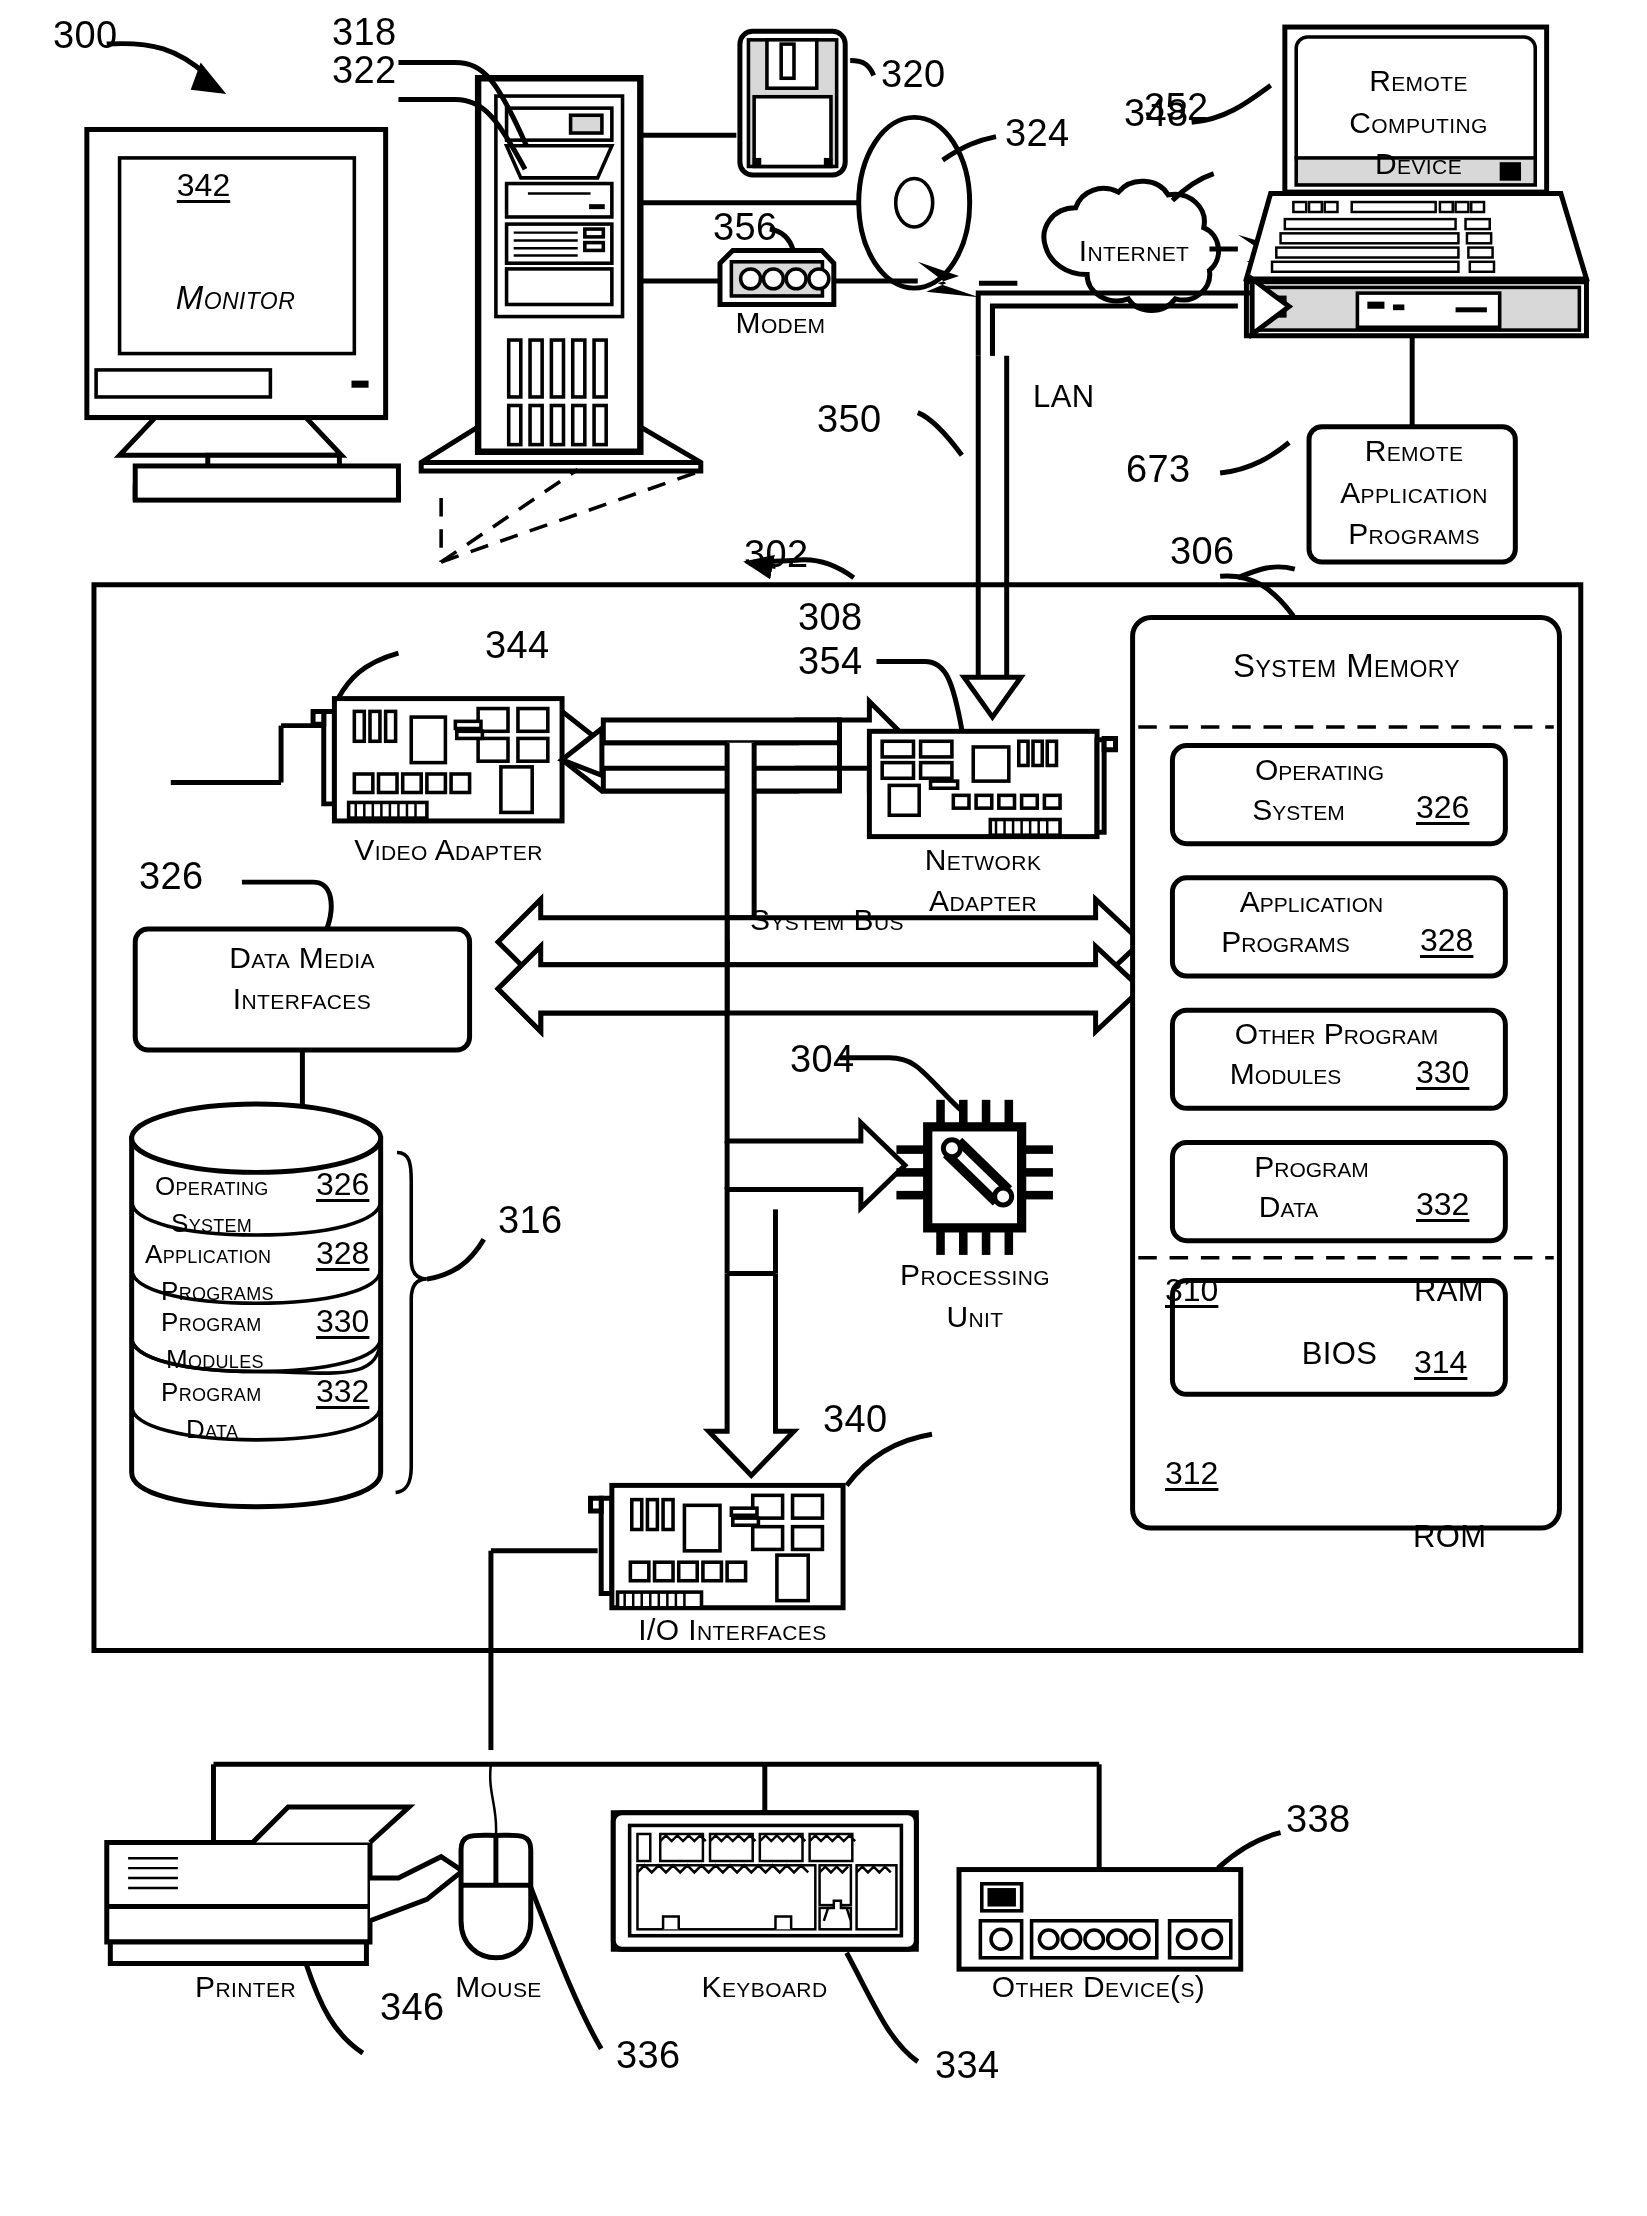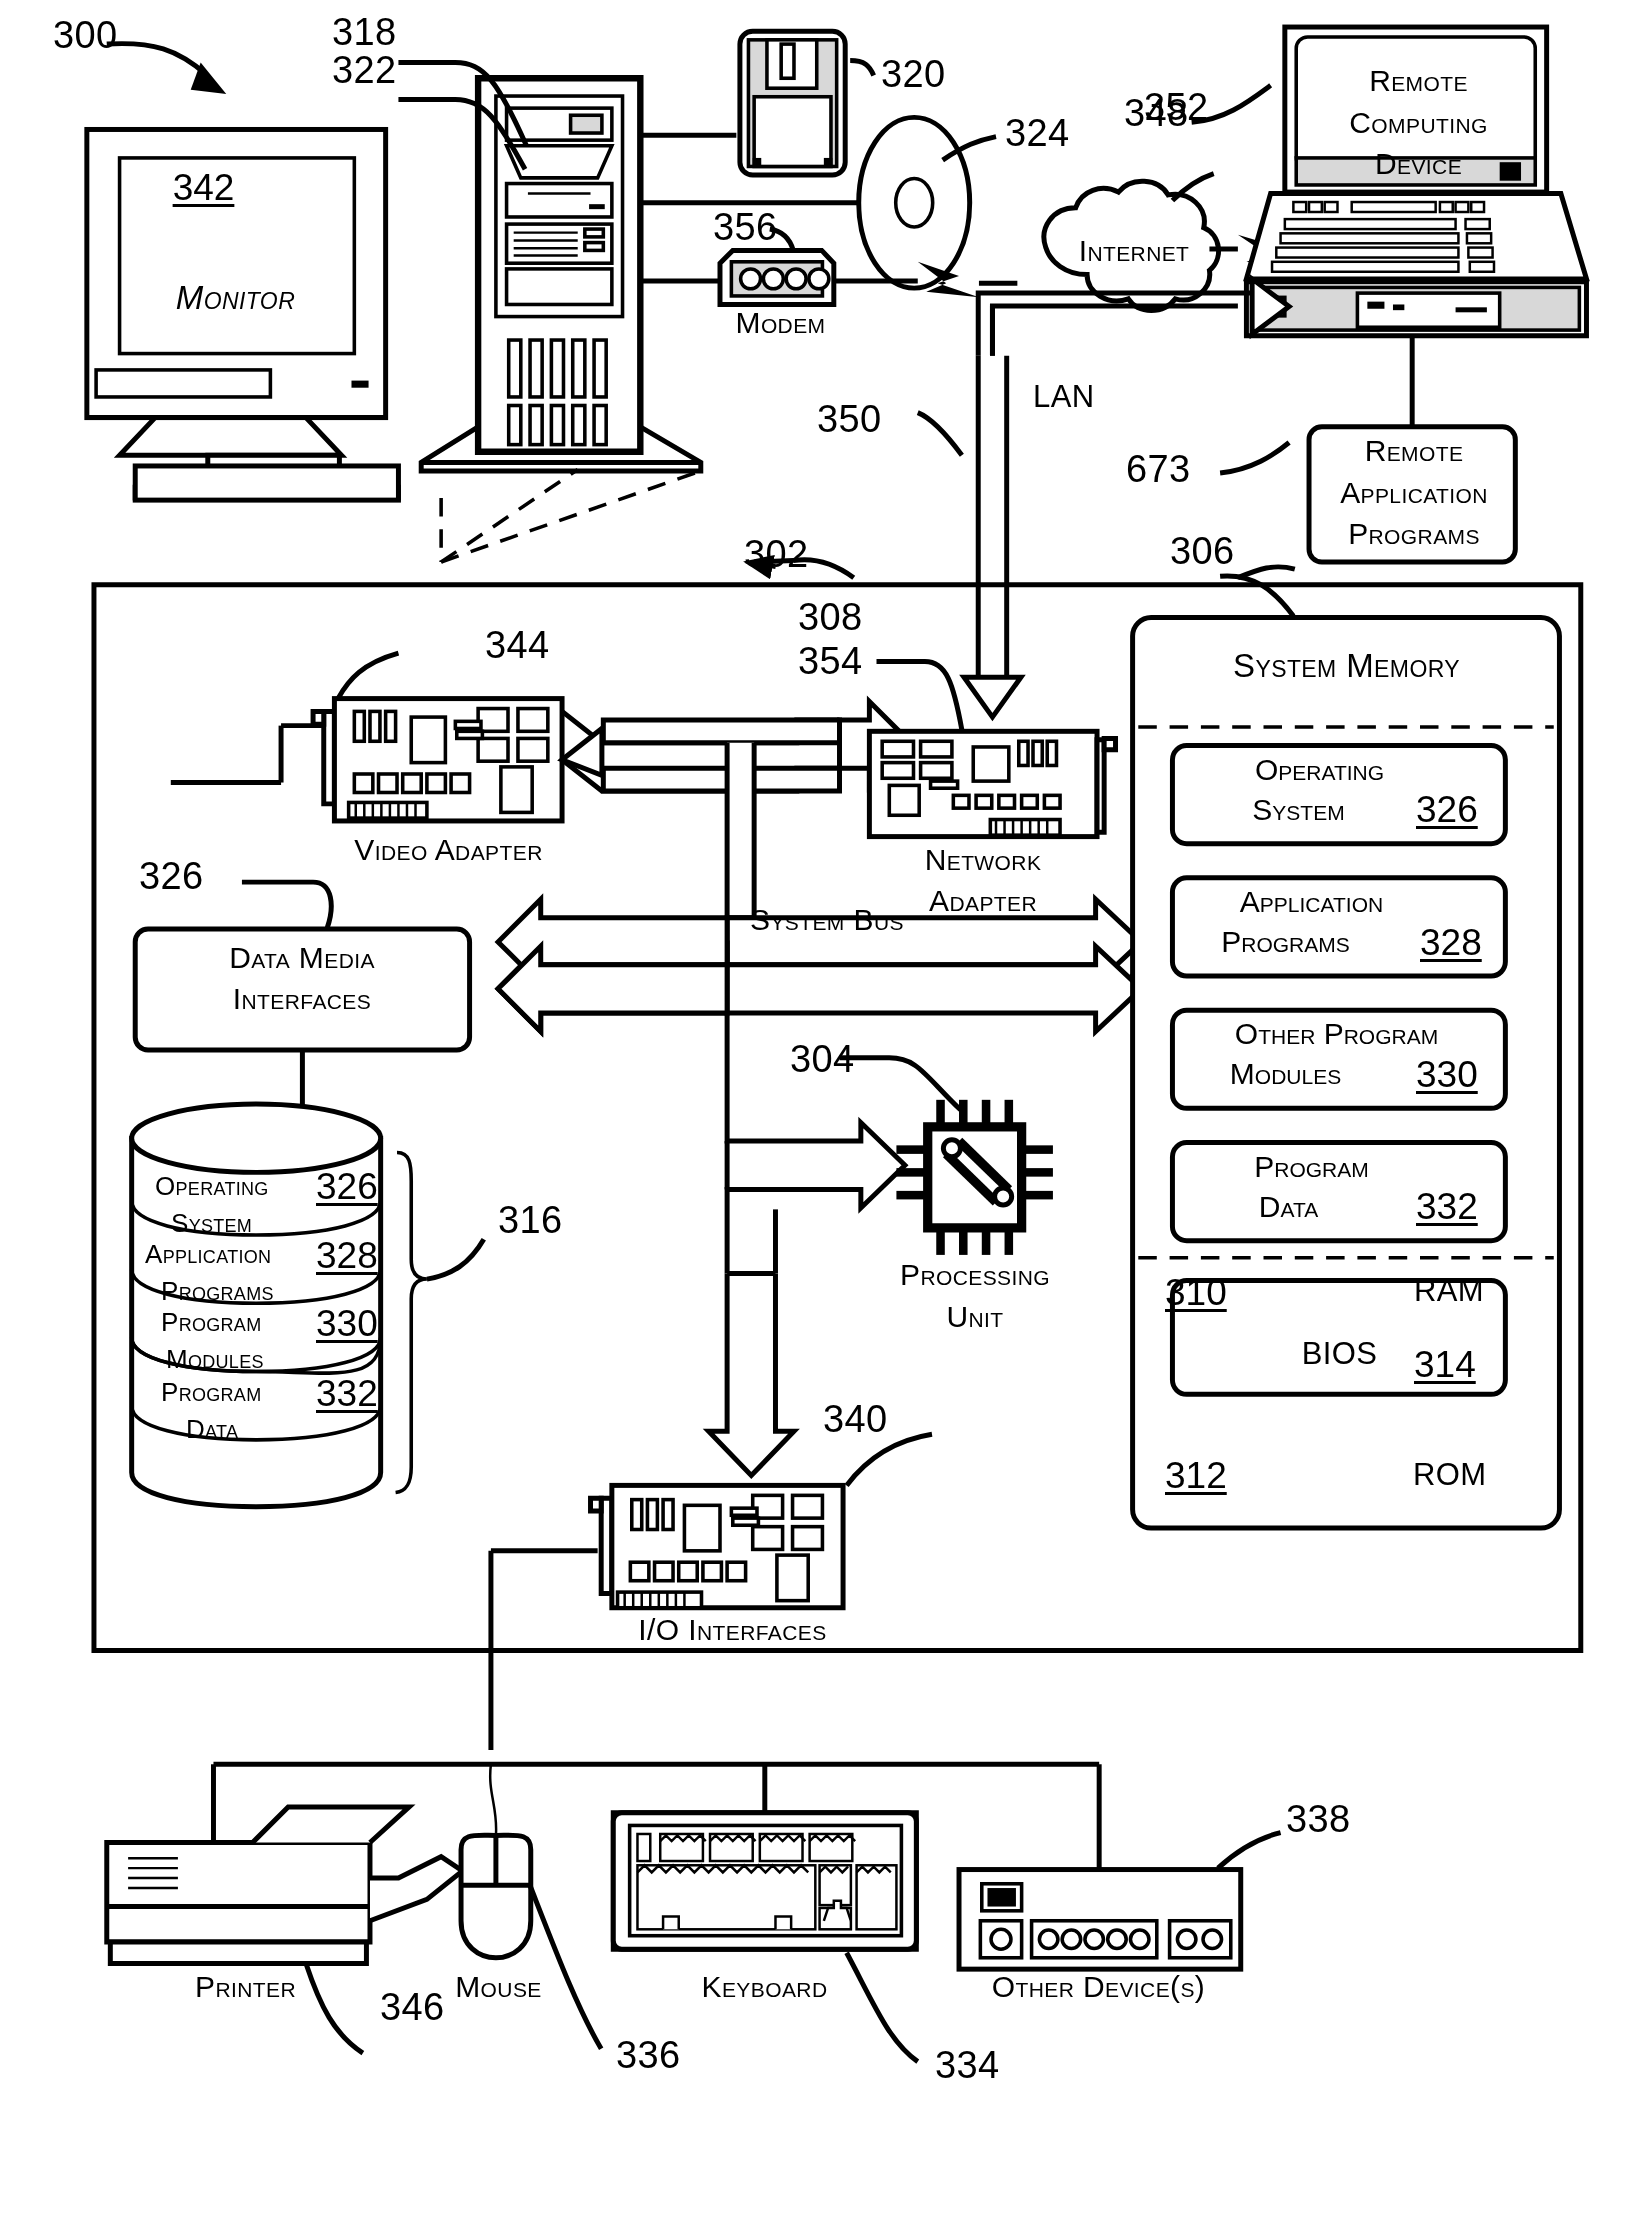--- a/index.html
+++ b/index.html
@@ -31,21 +31,21 @@
     white-space: nowrap;
     line-height: 1.05;
   }
   
   .refnum {
     font-size: 38px;
     letter-spacing: 0.4px;
   }
   
   .refnum-u {
-    font-size: 37px;
+    font-size: 32px;
     text-decoration: underline;
     text-underline-offset: 3.6px;
   }
   
   .caption {
     font-size: 30px;
     font-variant: small-caps;
     letter-spacing: 0.4px;
   }
   .caption-lg {
@@ -601,21 +601,21 @@
   <div class="lbl memtext" style="left:1150px; top:1190px; width:277px;">Data</div>
   <div class="lbl refnum-u" style="left:1416px; top:1188px;">332</div>
 
   <div class="lbl refnum-u" style="left:1165px; top:1274px;">310</div>
   <div class="lbl plain" style="left:1414px; top:1275px;">RAM</div>
 
   <div class="lbl plain ctr" style="left:1173px; top:1338px; width:333px;">BIOS</div>
   <div class="lbl refnum-u" style="left:1414px; top:1346px;">314</div>
 
   <div class="lbl refnum-u" style="left:1165px; top:1457px;">312</div>
-  <div class="lbl plain" style="left:1413px; top:1459px;">ROM</div>
+  <div class="lbl plain" style="left:1413px; top:1521px;">ROM</div>
 
   <div class="lbl caption ctr" style="left:114px; top:1971px; width:263px;">Printer</div>
   <div class="lbl refnum" style="left:380px; top:1988px;">346</div>
 
   <div class="lbl caption ctr" style="left:420px; top:1971px; width:157px;">Mouse</div>
   <div class="lbl refnum" style="left:616px; top:2036px;">336</div>
 
   <div class="lbl caption ctr" style="left:626px; top:1971px; width:277px;">Keyboard</div>
   <div class="lbl refnum" style="left:935px; top:2046px;">334</div>
 

